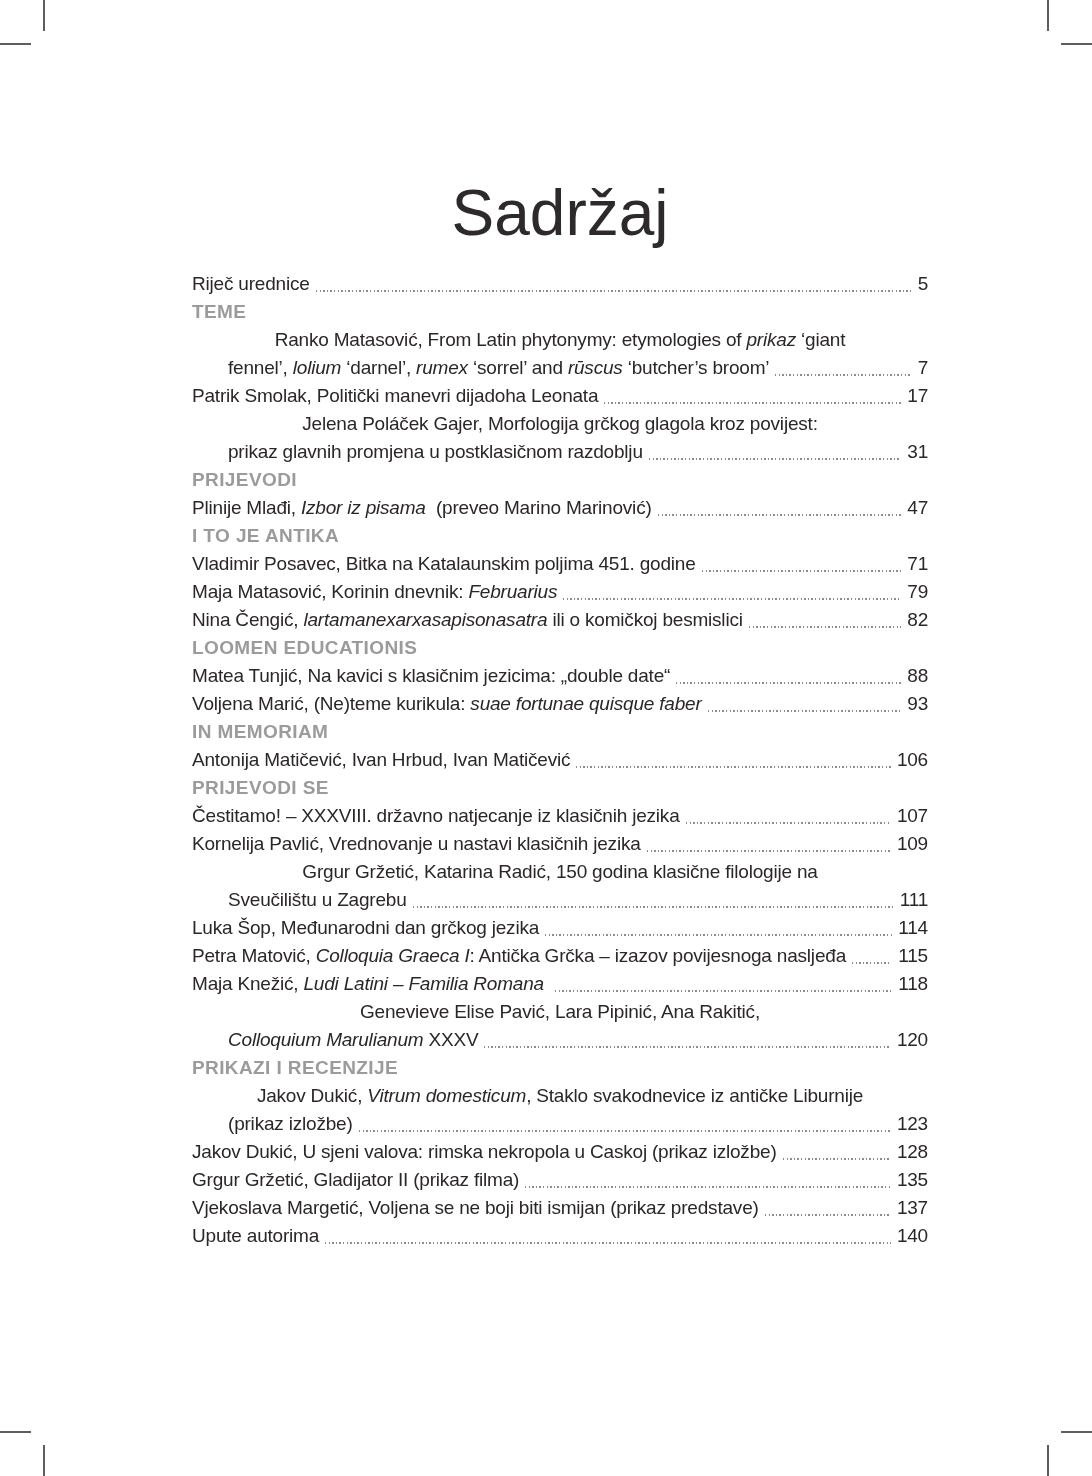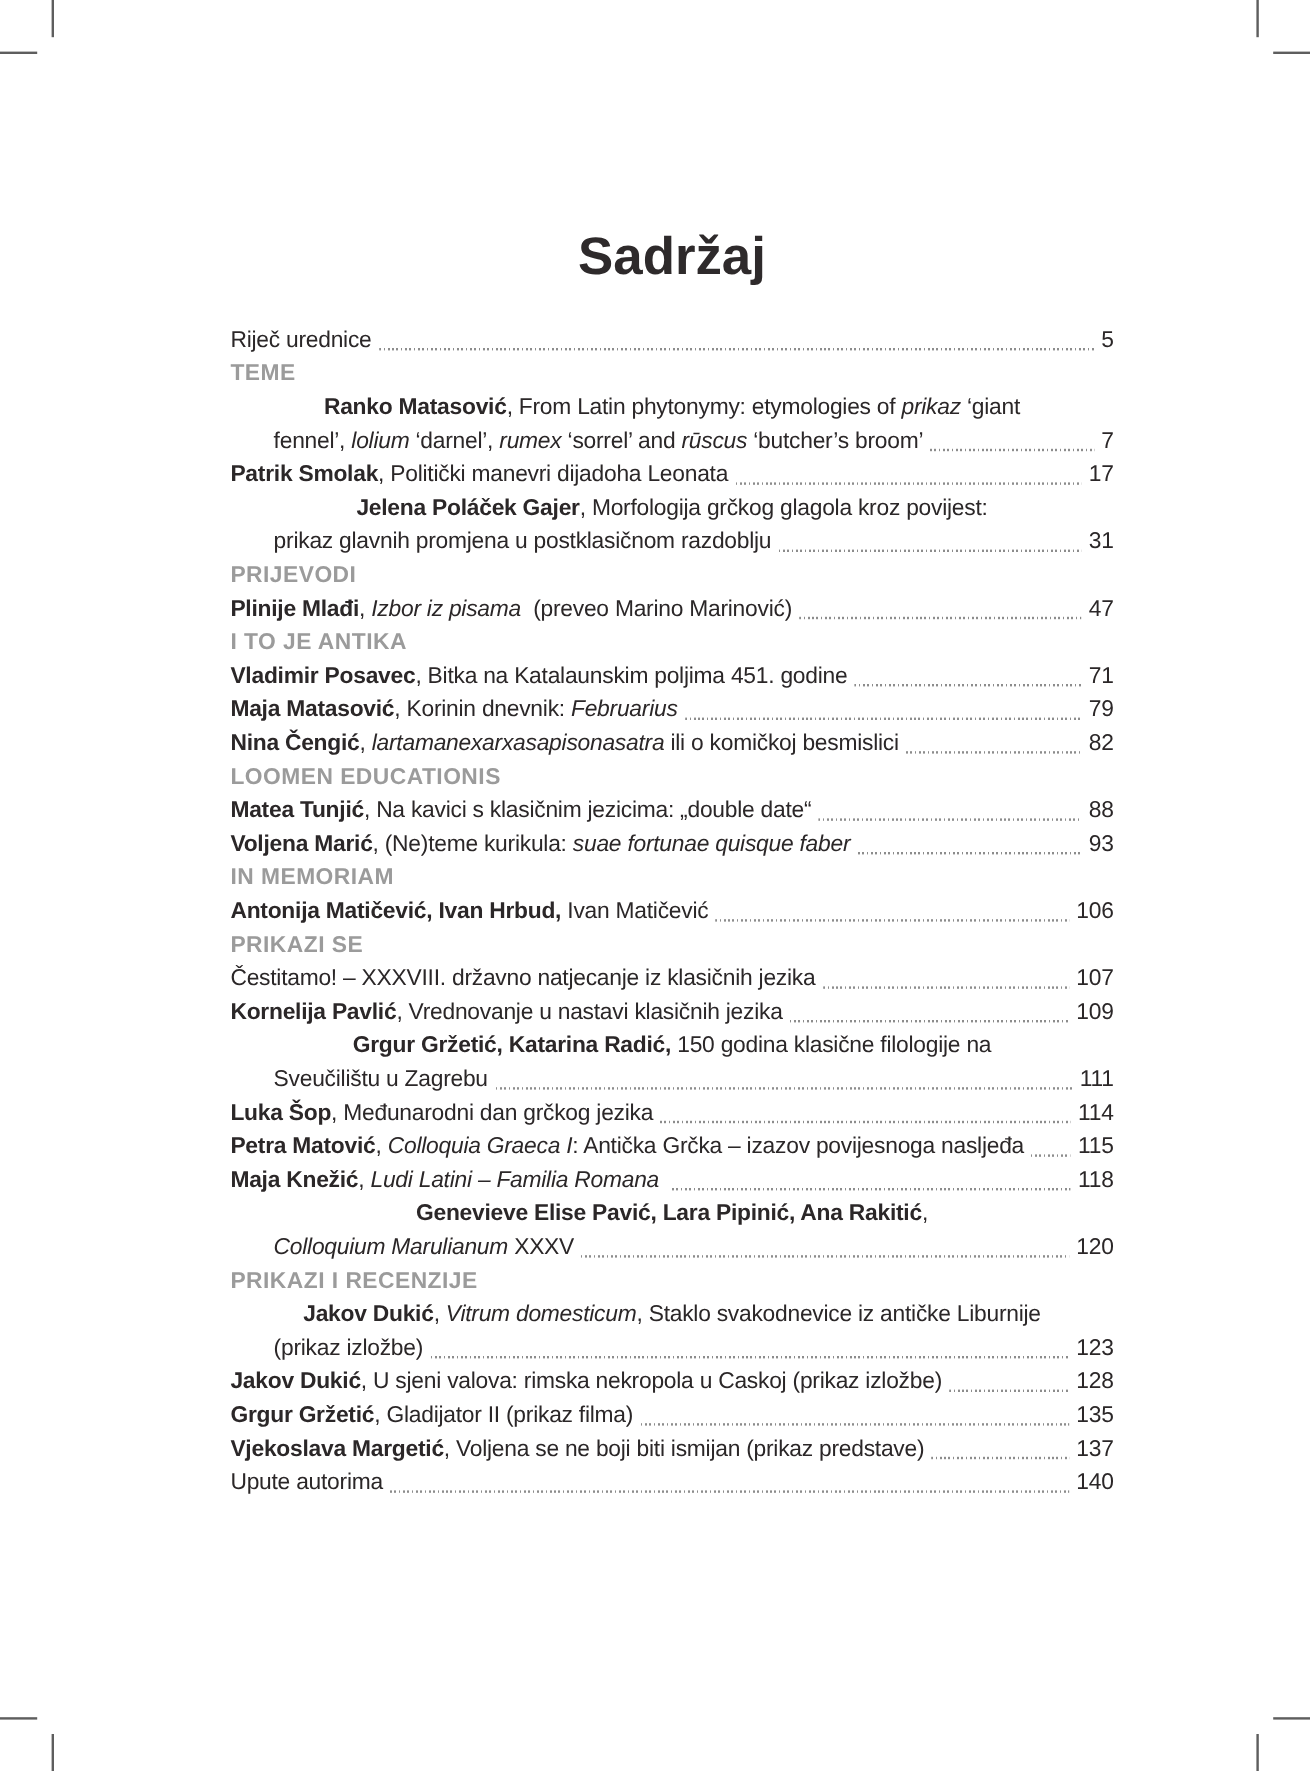--- a/index.html
+++ b/index.html
@@ -4,33 +4,33 @@
 <style>
   html,body{margin:0;padding:0;background:#ffffff;}
   .page{
     position:relative;width:1092px;height:1476px;background:#fff;
     font-family:"Liberation Sans","DejaVu Sans",sans-serif;
     color:var(--body-text,#2b2728);overflow:hidden;
   }
   .crop{position:absolute;background:var(--crop-color,#5e5e5e);}
   .content{position:absolute;left:192px;top:186px;width:736px;}
   h1.title{
-    margin:0 0 29px 0;font-size:44px;line-height:55px;font-weight:700;
+    margin:0 0 29px 0;font-size:64px;line-height:55px;font-weight:400;
     text-align:center;color:#2e2a2b;
   }
   .toc-section{margin:0;}
   .toc-section + .toc-section{}
   .section-header{
     font-weight:bold;color:var(--header-gray,#9b9b9b);
     font-size:19px;line-height:28px;letter-spacing:0.4px;
   }
   .row{display:flex;font-size:19px;line-height:28px;letter-spacing:-0.2px;justify-content:center;}
   .row.indent{padding-left:36px;}
   .txt{white-space:pre;flex:0 1 auto;}
-  .b{font-weight:bold;}
+  .b{font-weight:normal;}
   .i{font-style:italic;}
   .leader{
     flex:1 1 auto;min-width:12px;align-self:flex-end;height:2px;
     margin:0 6px 6px 6px;
     background-image:repeating-linear-gradient(to right,
       var(--leader-color,#8c8c8c) 0,var(--leader-color,#8c8c8c) 1.4px,
       transparent 1.4px,transparent 3.6px);
   }
   .pg{flex:0 0 auto;white-space:nowrap;}
 </style>
@@ -123,21 +123,21 @@
         </section>
         <section class="toc-section">
           <div class="section-header">IN MEMORIAM</div>
           <div class="row">
             <span class="txt"><span class="b">Antonija Matičević, Ivan Hrbud,</span><span> Ivan Matičević</span></span>
             <span class="leader"></span>
             <span class="pg">106</span>
           </div>
         </section>
         <section class="toc-section">
-          <div class="section-header">PRIKAZI SE</div>
+          <div class="section-header">PRIJEVODI SE</div>
           <div class="row">
             <span class="txt"><span>Čestitamo! – XXXVIII. državno natjecanje iz klasičnih jezika</span></span>
             <span class="leader"></span>
             <span class="pg">107</span>
           </div>
           <div class="row">
             <span class="txt"><span class="b">Kornelija Pavlić</span><span>, Vrednovanje u nastavi klasičnih jezika</span></span>
             <span class="leader"></span>
             <span class="pg">109</span>
           </div>

